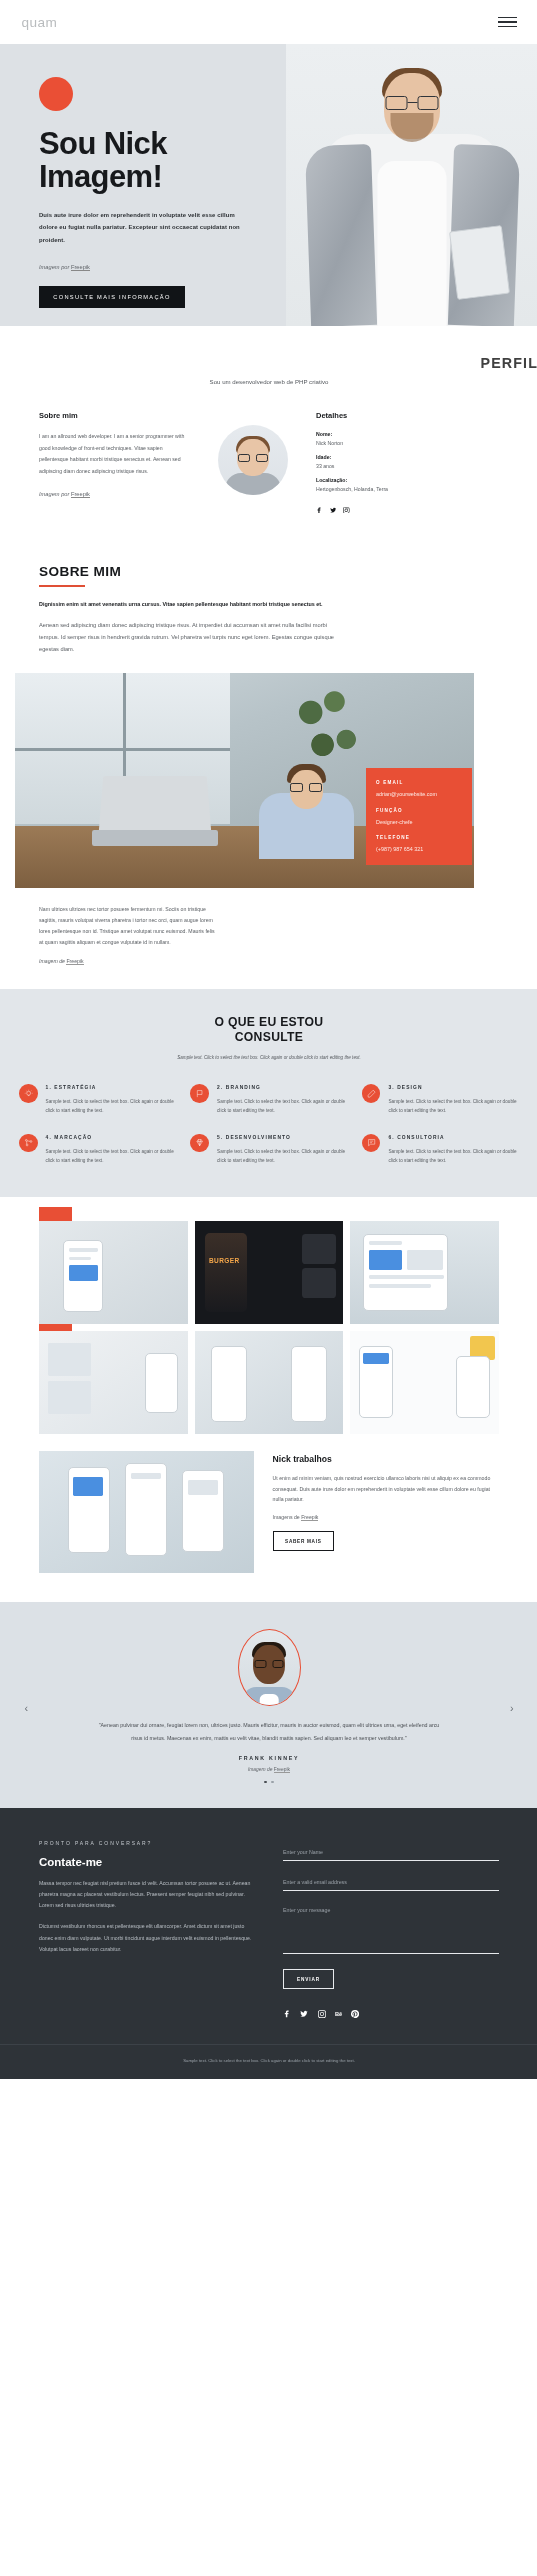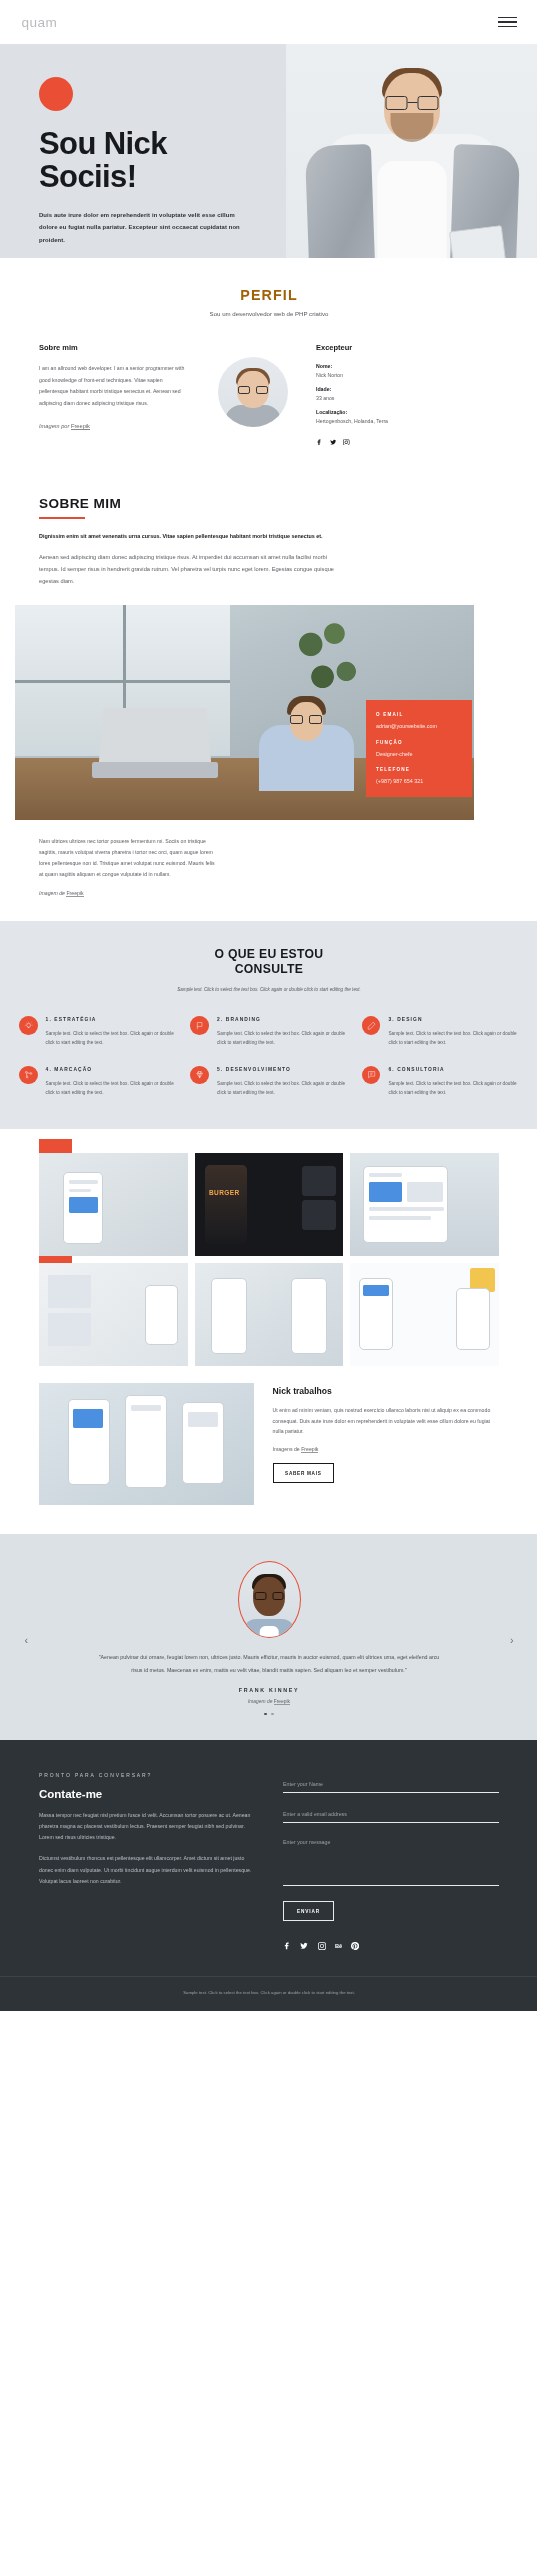--- a/index.html
+++ b/index.html
@@ -15,21 +15,21 @@
   .topbar {
     height:44px; background:#fff;
     display:flex; align-items:center; justify-content:space-between;
     padding:0 21.5px;
   }
   .logo { font-size:13.6px; color:#b9bcbe; letter-spacing:0.4px; }
   .burger { width:18.6px; display:flex; flex-direction:column; gap:2.9px; cursor:pointer; }
   .burger span { display:block; height:1.4px; background:#2b2f33; width:100%; }
 
   
-  .hero { position:relative; background:#dde1e5; height:214px; overflow:hidden; }
+  .hero { position:relative; background:#dde1e5; height:282px; overflow:hidden; }
   .hero-inner { position:relative; padding:33px 0 0 39px; width:287px; z-index:3; }
   .hero-dot { width:34px;height:34px;border-radius:50%;background:#ea4f35;margin-bottom:16px; }
   .hero h1 {
     font-size:31px; line-height:1.07; font-weight:700; letter-spacing:-0.6px;
     color:#17191c; margin-bottom:16px;
   }
   .hero p.lead { font-size:5.9px; font-weight:700; line-height:2.05; color:#2b2f33; width:208px; letter-spacing:0.1px;}
   .credit { font-size:5.7px; color:#5f6368; margin-top:18.6px; font-style:italic; }
   .credit b { font-style:normal; font-weight:400; border-bottom:0.7px solid #888; }
   .btn-dark {
@@ -53,21 +53,21 @@
   .hp-beard{position:absolute;left:50%;top:69px;transform:translateX(-50%);width:43px;height:29px;border-radius:0 0 24.4px 24.4px;background:#8a6340;opacity:.55}
   .hp-body{position:absolute;left:50%;bottom:0;transform:translateX(-50%);width:179px;height:192px;border-radius:34px 34px 0 0;background:#f2f3f4;}
   .hp-shirt{position:absolute;left:50%;bottom:0;transform:translateX(-50%);width:69px;height:165px;background:#fbfbfb;border-radius:17px 17px 0 0;}
   .hp-jacketL,.hp-jacketR{position:absolute;bottom:0;width:66px;height:181px;background:linear-gradient(115deg,#b9bec4,#9aa1a9 55%,#b3b9bf);}
   .hp-jacketL{left:21.5px;border-radius:29px 7.2px 0 0;transform:rotate(-2deg)}
   .hp-jacketR{right:21.5px;border-radius:7.2px 29px 0 0;transform:rotate(2deg)}
   .hp-laptop{position:absolute;right:32px;bottom:29px;width:53px;height:69px;background:#e9ecee;border:1.4px solid #cdd2d6;border-radius:2.9px;transform:rotate(-7deg);}
 
   
   .perfil { background:#fff; padding:29px 0 27px; }
-  .perfil h2 { text-align:center; font-size:14.3px; letter-spacing:1.1px; font-weight:700; color:#a16207; }
+  .perfil h2 { text-align:right; font-size:14.3px; letter-spacing:1.1px; font-weight:700; color:#404040; }
   .perfil .sub { text-align:center; font-size:6.1px; color:#55595e; margin-top:6.5px; }
   .perfil-grid { display:flex; padding:0 39px; margin-top:26px; gap:13px; }
   .col-left { width:151px; }
   .col-mid { width:100px; display:flex; align-items:flex-start; justify-content:center; padding-top:14.3px;}
   .col-right { width:165px; }
   .blk-title { font-size:7.5px; font-weight:700; color:#17191c; margin-bottom:11.5px; }
   .blk-body { font-size:5.2px; line-height:2.25; color:#5c6065; }
   .avatar-circle {
     width:70px;height:70px;border-radius:50%;
     background:linear-gradient(#e6eaee,#dde2e7); position:relative; overflow:hidden;
@@ -236,21 +236,21 @@
         <b></b>
         <i></i>
       </div>
     <div class="hp-beard"></div>
     <div class="hp-laptop"></div>
   </div>
   <div class="hero-inner">
     <div class="hero-dot"></div>
     <h1>
       <span>Sou Nick</span><br>
-      <span>Sociis!</span>
+      <span>Imagem!</span>
     </h1>
     <p class="lead">Duis aute irure dolor em reprehenderit in voluptate velit esse cillum dolore eu fugiat nulla pariatur. Excepteur sint occaecat cupidatat non proident.</p>
     <div class="credit">
       <span>Imagem por </span><b>Freepik</b>
     </div>
     <button class="btn-dark">CONSULTE MAIS INFORMAÇÃO</button>
   </div>
 </section>
 
 <section class="perfil">
@@ -269,21 +269,21 @@
         <div class="av-body"></div>
           <div class="av-hair"></div>
           <div class="av-head"></div>
         <div class="av-gl">
             <i></i>
             <i></i>
           </div>
       </div>
     </div>
     <div class="col-right">
-      <div class="blk-title">Excepteur</div>
+      <div class="blk-title">Detalhes</div>
       <div class="detail-row">
         <div class="detail-k">Nome:</div>
         <div class="detail-v">Nick Norton</div>
       </div>
       <div class="detail-row">
         <div class="detail-k">Idade:</div>
         <div class="detail-v">33 anos</div>
       </div>
       <div class="detail-row">
         <div class="detail-k">Localização:</div>

